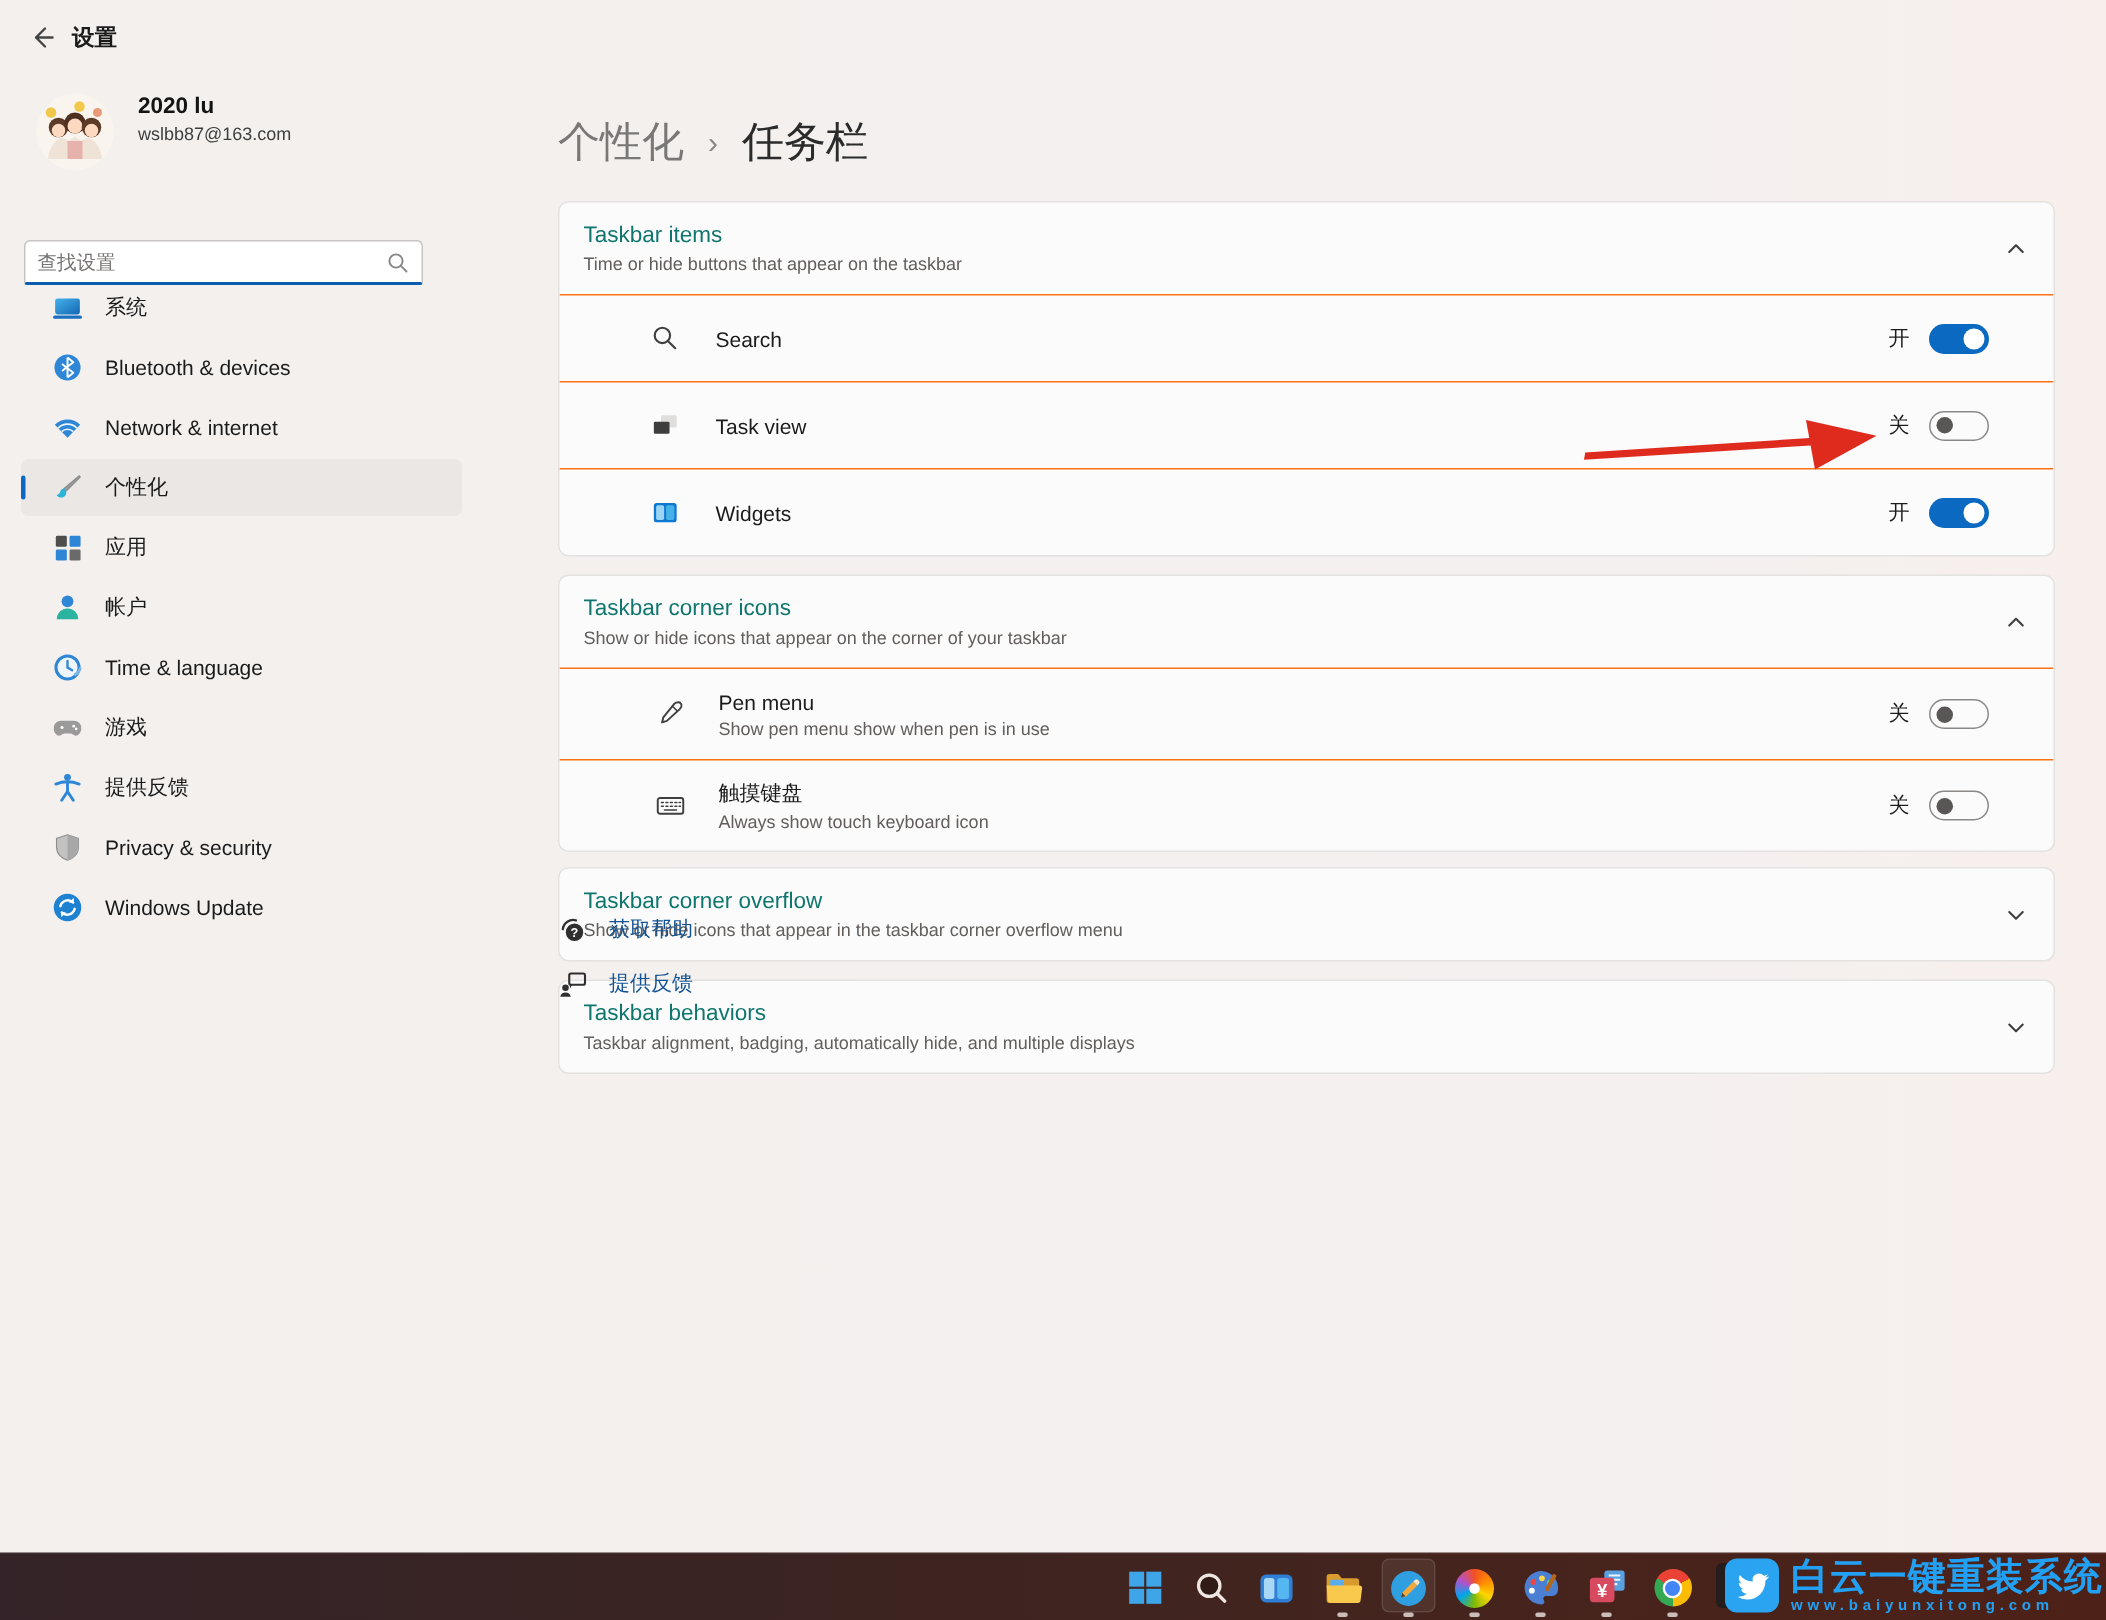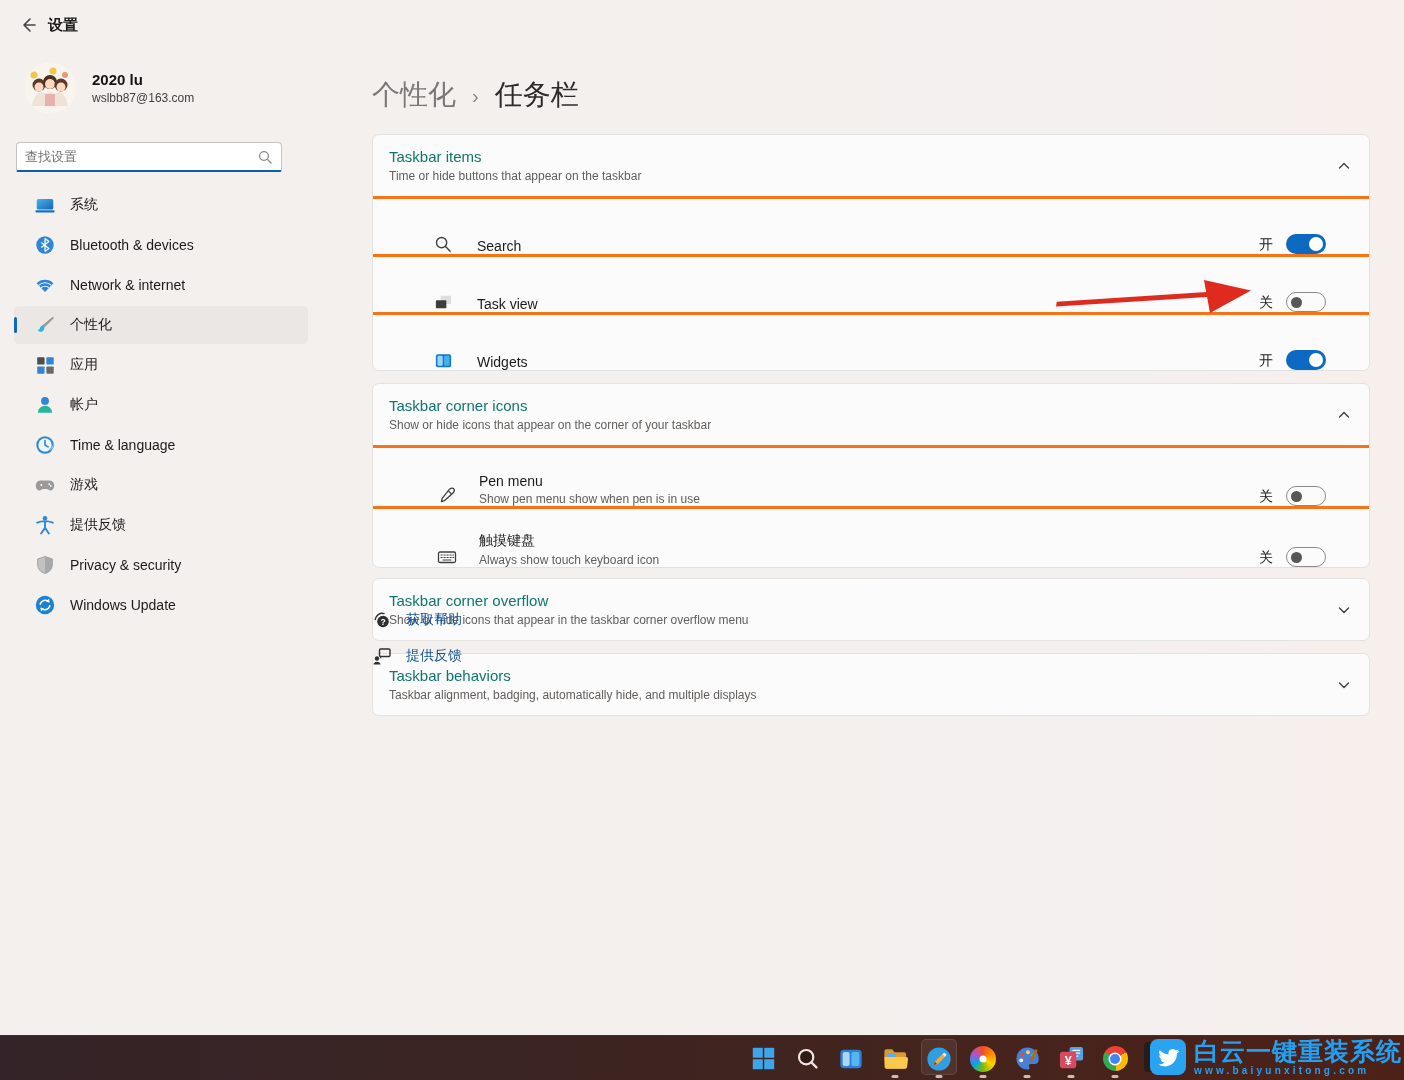--- a/index.html
+++ b/index.html
@@ -10,27 +10,27 @@
     color:#1b1b1b; position:relative;
   }
   
   .titlebar { position:absolute; top:0; left:0; right:0; height:48px; }
   .back-btn { position:absolute; left:16px; top:13px; width:24px; height:24px;
     font-size:17px; color:#444; display:flex; align-items:center; justify-content:center; cursor:default; }
   .app-title { position:absolute; left:48px; top:16px; font-size:15px; font-weight:700; color:#1b1b1b; }
 
   
   .sidebar { position:absolute; left:0; top:48px; width:300px; bottom:46px; }
-  .profile { position:absolute; left:24px; top:14px; display:flex; align-items:center; gap:16px; }
+  .profile { position:absolute; left:24px; top:14px; display:flex; gap:16px; }
   .avatar { width:52px; height:52px; border-radius:50%; background:#f9f5f0; overflow:hidden;
     box-shadow:0 0 0 1px rgba(0,0,0,0.04) inset; }
   .profile-name { font-size:15px; font-weight:700; color:#141414; }
   .profile-email { font-size:12px; color:#3f3f3f; margin-top:3px; }
 
-  .searchbox { position:absolute; left:16px; top:94px; width:266px; height:30px;
+  .searchbox { position:absolute; left:16px; top:112px; width:266px; height:30px;
     background:#ffffff; border:1px solid #c6c4c2; border-bottom:2px solid #0b5db0;
     border-radius:4px 4px 2px 2px; display:flex; align-items:center; }
   .searchbox input { flex:1; border:none; outline:none; background:transparent;
     font-size:13px; padding:0 8px; color:#1b1b1b; font-family:inherit; }
   .searchbox input::placeholder { color:#757372; }
   .search-glyph { margin-right:9px; display:flex; }
 
   .nav { position:absolute; left:14px; top:138px; width:294px; }
   .nav-item { position:relative; height:38px; margin-bottom:2px; display:flex;
     align-items:center; padding-left:20px; gap:14px; border-radius:5px; cursor:default; }
@@ -47,21 +47,21 @@
   .bc-sep { color:#8a8886; font-size:20px; padding-top:3px; }
   .bc-current { color:#2b2b2b; }
 
   .cards { position:absolute; top:134px; left:0; width:998px; }
   .card { background:#fbfbfb; border:1px solid #e4e2e0; border-radius:7px; margin-bottom:12px; overflow:hidden; }
   .card-header { position:relative; padding:13px 48px 13px 16px; }
   .card-title { font-size:15px; color:#0f766e; }
   .card-desc { font-size:12px; color:#615e5c; margin-top:4px; }
   .chev { position:absolute; right:18px; top:50%; transform:translateY(-50%); display:flex; }
 
-  .trow { display:flex; align-items:flex-end; height:58px; border-top:3px solid #f97316;
+  .trow { display:flex; align-items:center; height:58px; border-top:1px solid #f97316;
     padding-left:60px; padding-right:43px; }
   .trow .ric { width:20px; display:flex; justify-content:center; margin-right:24px; }
   .trow-label { font-size:14px; color:#1b1b1b; }
   .trow-sub { font-size:12px; color:#615e5c; margin-top:3px; }
   .trow .grow { flex:1; }
   .trow2 { height:61px; padding-left:64px; }
   .trow2 .ric { margin-right:22px; }
   .state-label { font-size:14px; color:#1b1b1b; margin-right:13px; }
 
   .toggle { width:40px; height:20px; border-radius:10px; position:relative; cursor:default; }

